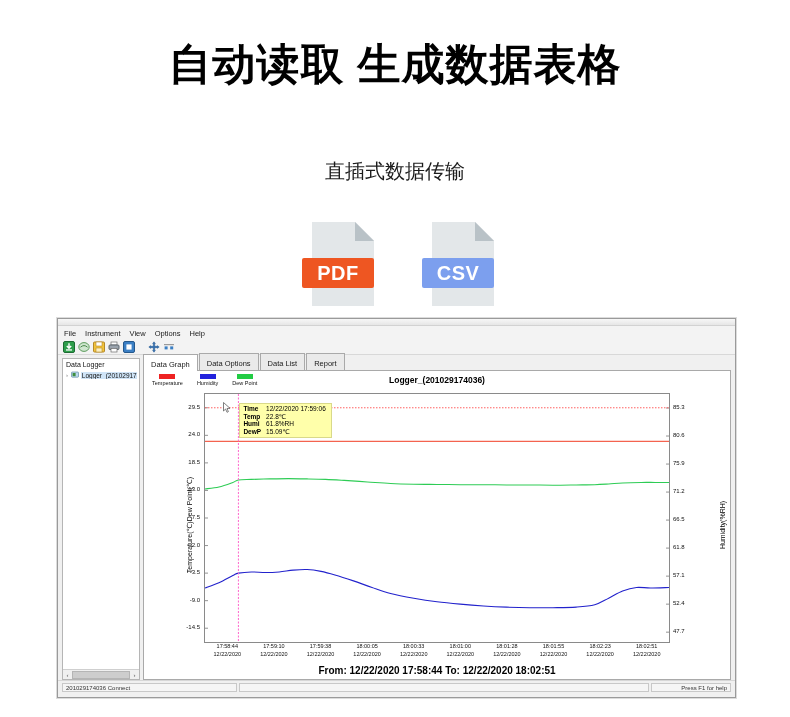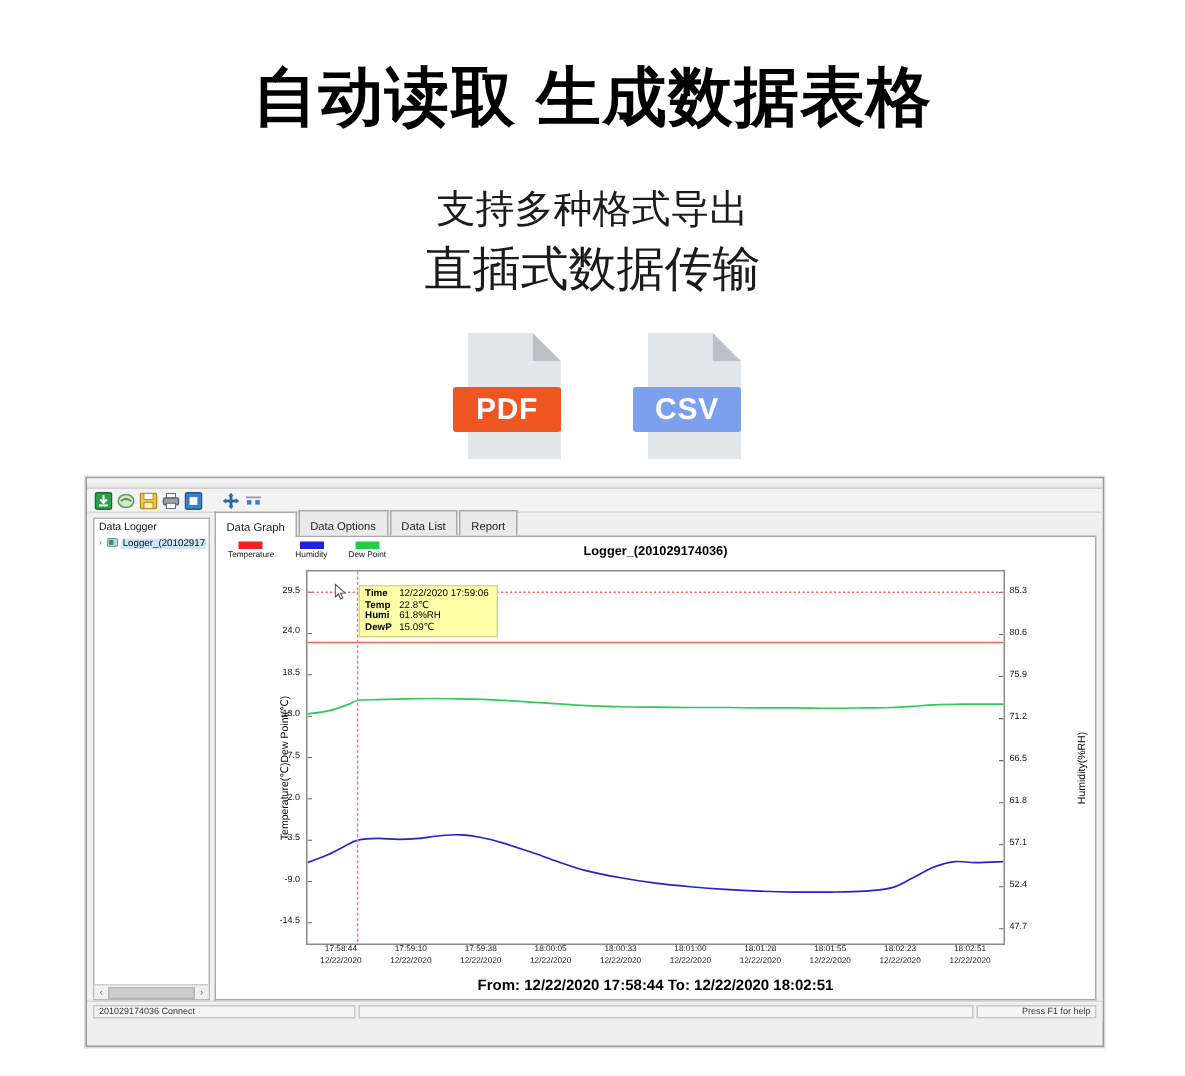--- a/index.html
+++ b/index.html
@@ -17,21 +17,21 @@
     position:absolute;left:0;top:36px;width:790px;text-align:center;
     font-size:43px;font-weight:bold;color:#2a6040;letter-spacing:1px;
     white-space:nowrap;
   }
   .promo-sub1{
     position:absolute;left:0;top:122px;width:790px;text-align:center;
     font-size:26px;color:#1b1b1b;
   }
   .promo-sub2{
     position:absolute;left:0;top:158px;width:790px;text-align:center;
-    font-size:32px;color:#1b1b1b;
+    font-size:20px;color:#1b1b1b;
   }
 
   
   .file-row{position:absolute;left:0;top:222px;width:790px;height:86px;
     display:flex;justify-content:center;align-items:flex-start;gap:58px;padding-left:8px;}
   .file-ico{position:relative;width:62px;height:84px;}
   .file-ico .sheet{
     position:absolute;left:0;top:0;width:62px;height:84px;background:#e3e7e9;
     clip-path:polygon(0 0, 70% 0, 100% 22%, 100% 100%, 0 100%);
   }
@@ -146,41 +146,47 @@
   .status-mid{flex:1;margin:0 2px;}
   .status-right{width:80px;justify-content:flex-end;}
 </style>
 </head>
 <body>
 
 <div class="page">
 
   <div class="promo">
     <div class="promo-title" style="color: #000000;">自动读取 生成数据表格</div>
-    <div class="promo-sub1">支持多种格式导出</div>
     <div class="promo-sub2">直插式数据传输</div>
 
     <div class="file-row">
       <div class="file-ico">
         <div class="sheet"></div>
         <div class="fold"></div>
         <div class="badge" id="badge0" style="background: rgb(238, 86, 34);">PDF</div>
       </div>
       <div class="file-ico">
         <div class="sheet"></div>
         <div class="fold"></div>
         <div class="badge" id="badge2" style="background: rgb(124, 159, 238);">CSV</div>
       </div>
     </div>
   </div>
 
   <div class="app">
 
     <div class="titlebar"></div>
 
+    <div class="menubar">
+      <span>File</span>
+      <span>Instrument</span>
+      <span>View</span>
+      <span>Options</span>
+      <span>Help</span>
+    </div>
 
     <div class="toolbar">
       <div class="tb">
         <svg width="12" height="12" viewBox="0 0 12 12">
           <rect x="0.5" y="0.5" width="11" height="11" rx="1.5" fill="#2e9e4b" stroke="#1d6b33"></rect>
           <path d="M6 2.2 L6 6.6 M3.8 5 L6 7.2 L8.2 5" stroke="#fff" stroke-width="1.4" fill="none"></path>
           <rect x="3" y="8.3" width="6" height="1.3" fill="#fff"></rect>
         </svg>
       </div>
       <div class="tb">

